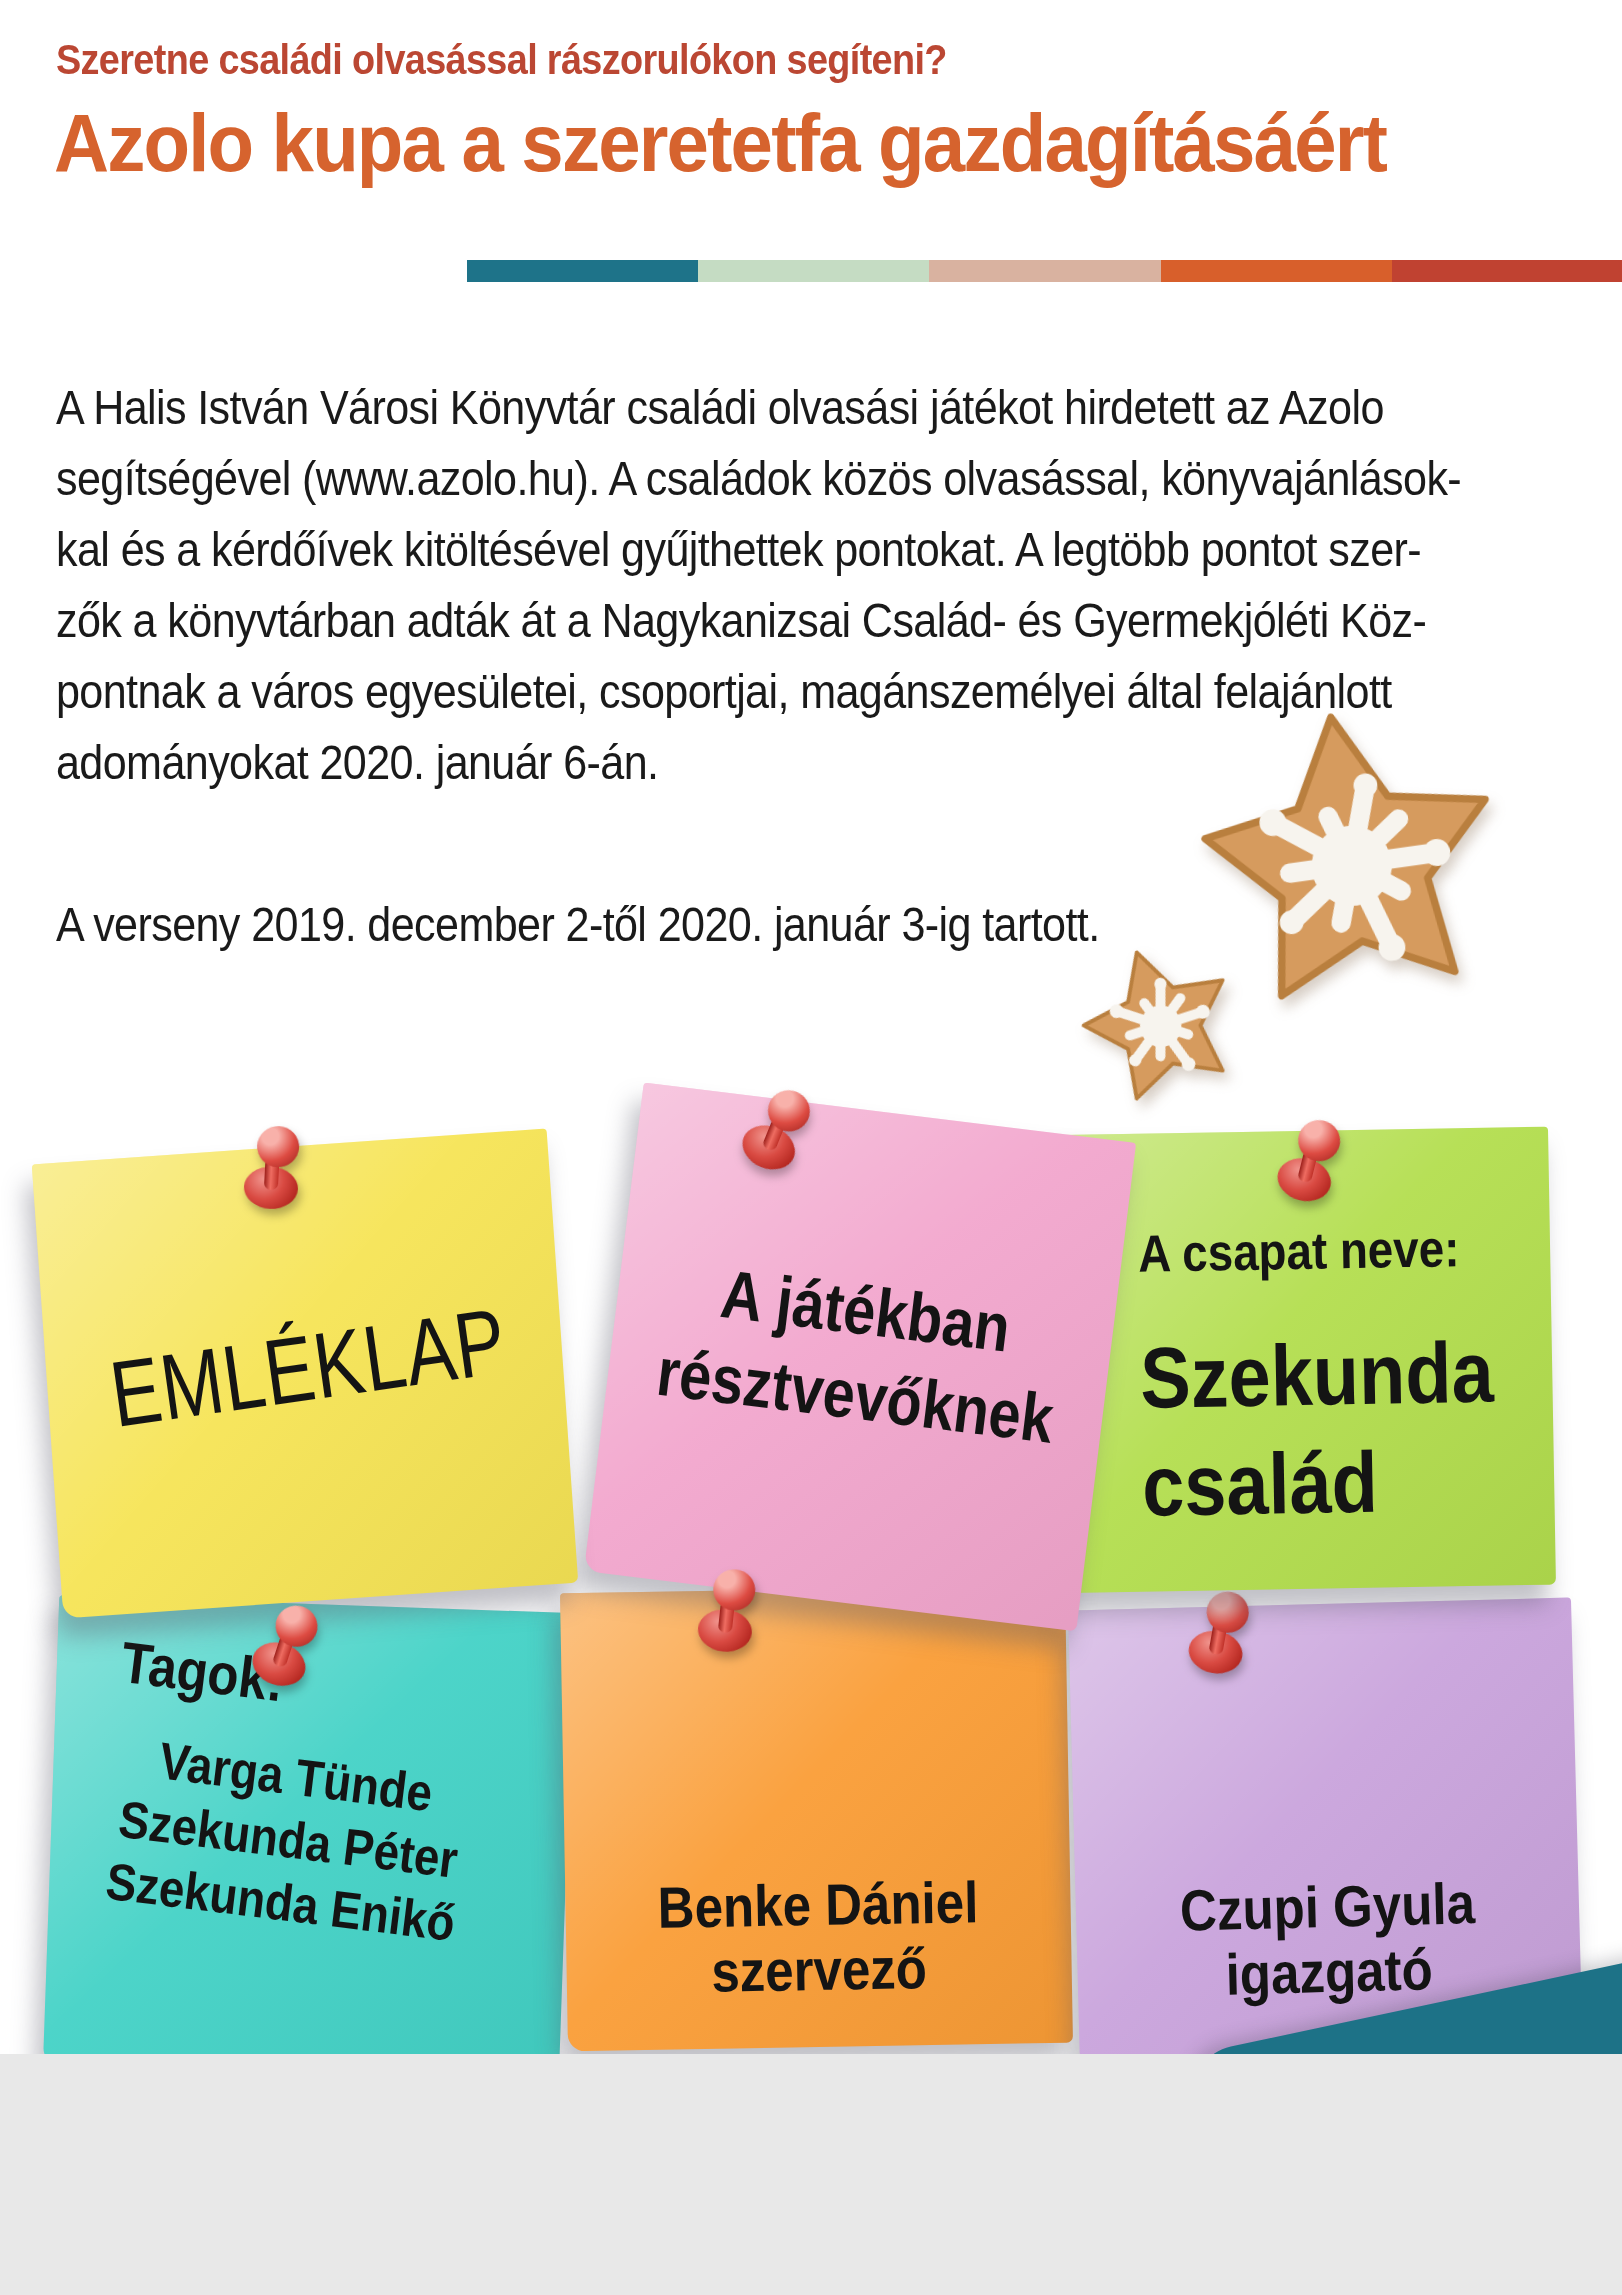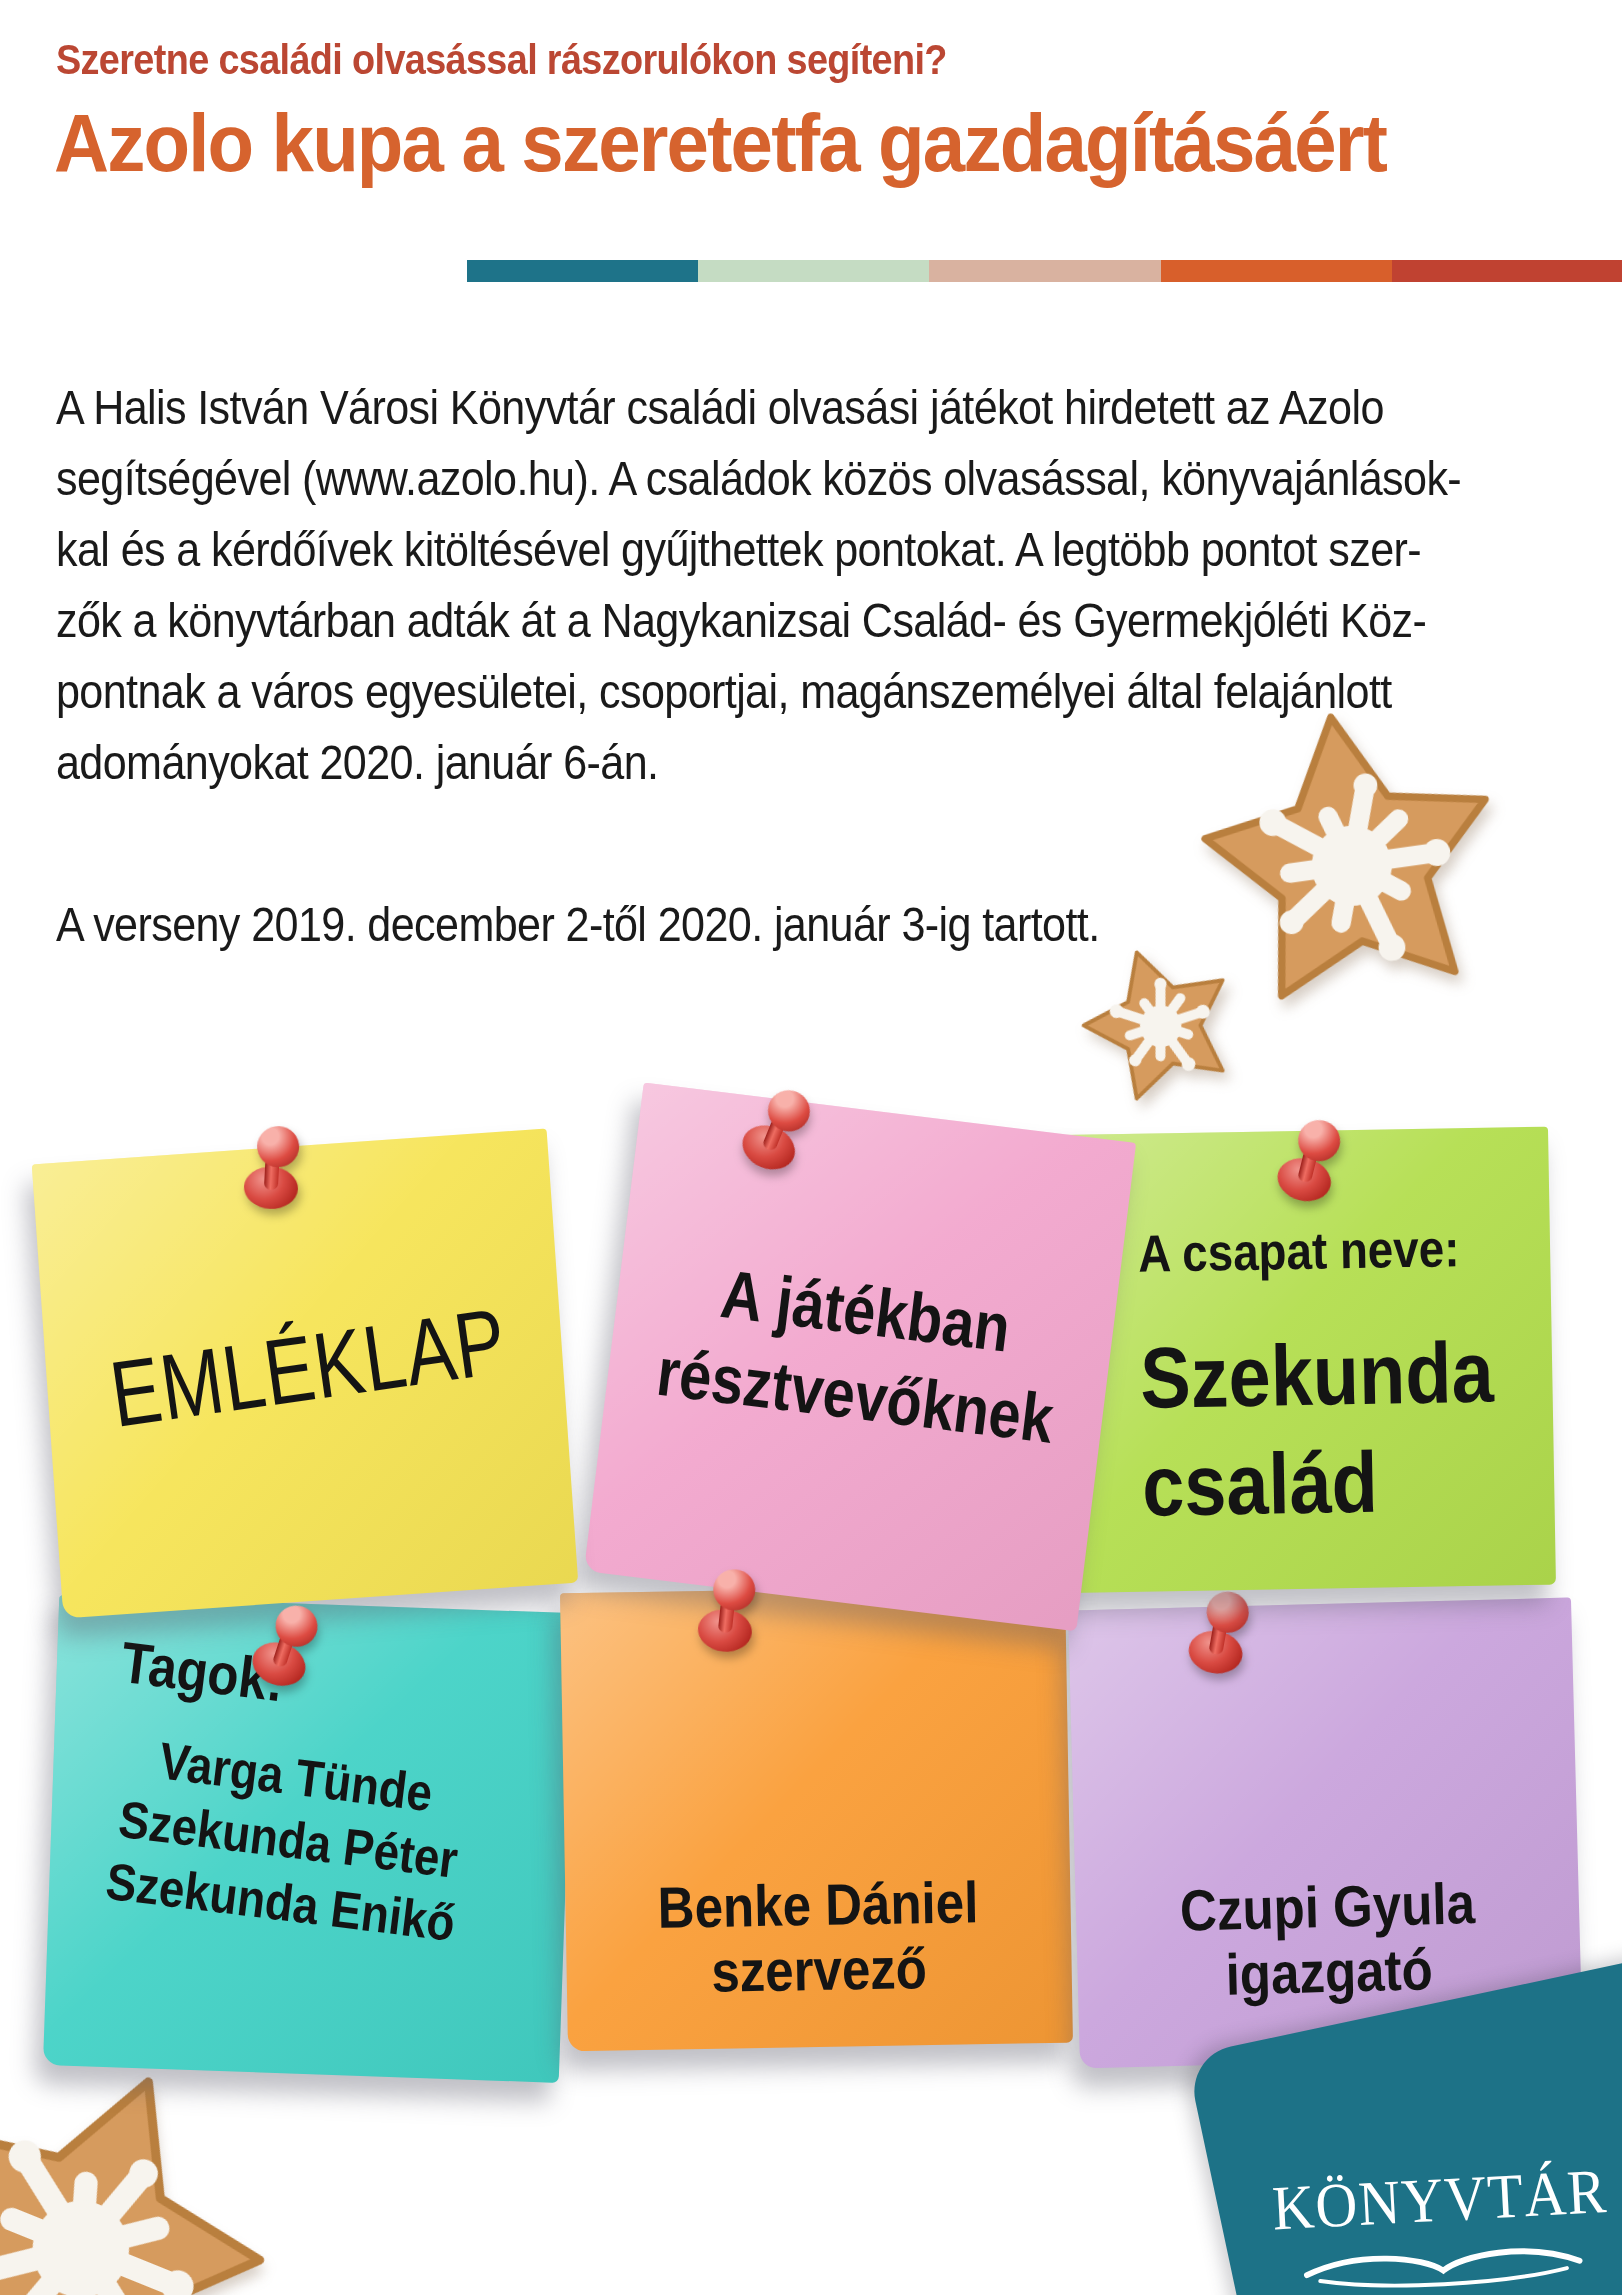--- a/index.html
+++ b/index.html
@@ -1,18 +1,18 @@
 <!DOCTYPE html>
 <html style="font-size:10.5px"><head>
 <meta charset="utf-8">
 <style>
   html,body{margin:0;padding:0;background:#e8e8e8;}
   .page{
     position:relative;
-    width:1623px;height:2295px;
+    width:1623px;height:2054px;
     background:#ffffff;
     overflow:hidden;
     font-family:"Liberation Sans",sans-serif;
   }
   
   .kicker{
     position:absolute;left:56px;top:37px;
     font-size:42px;font-weight:700;line-height:1.1;
     white-space:nowrap;
     transform:scaleX(.90);transform-origin:0 0;

